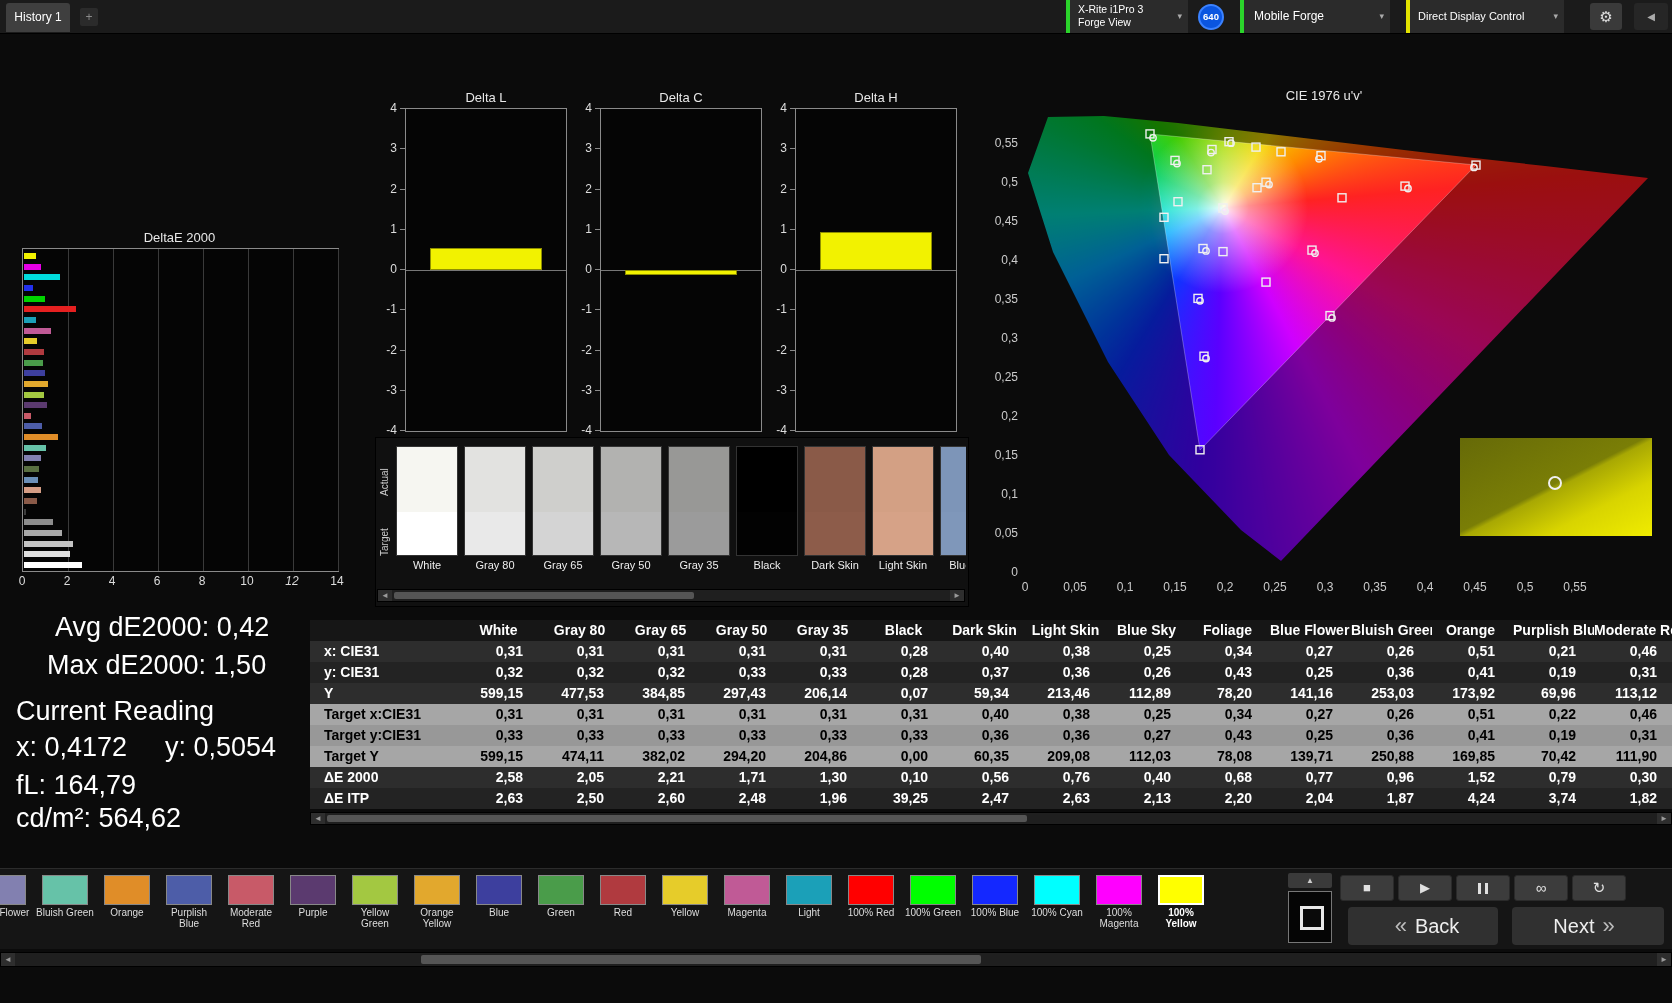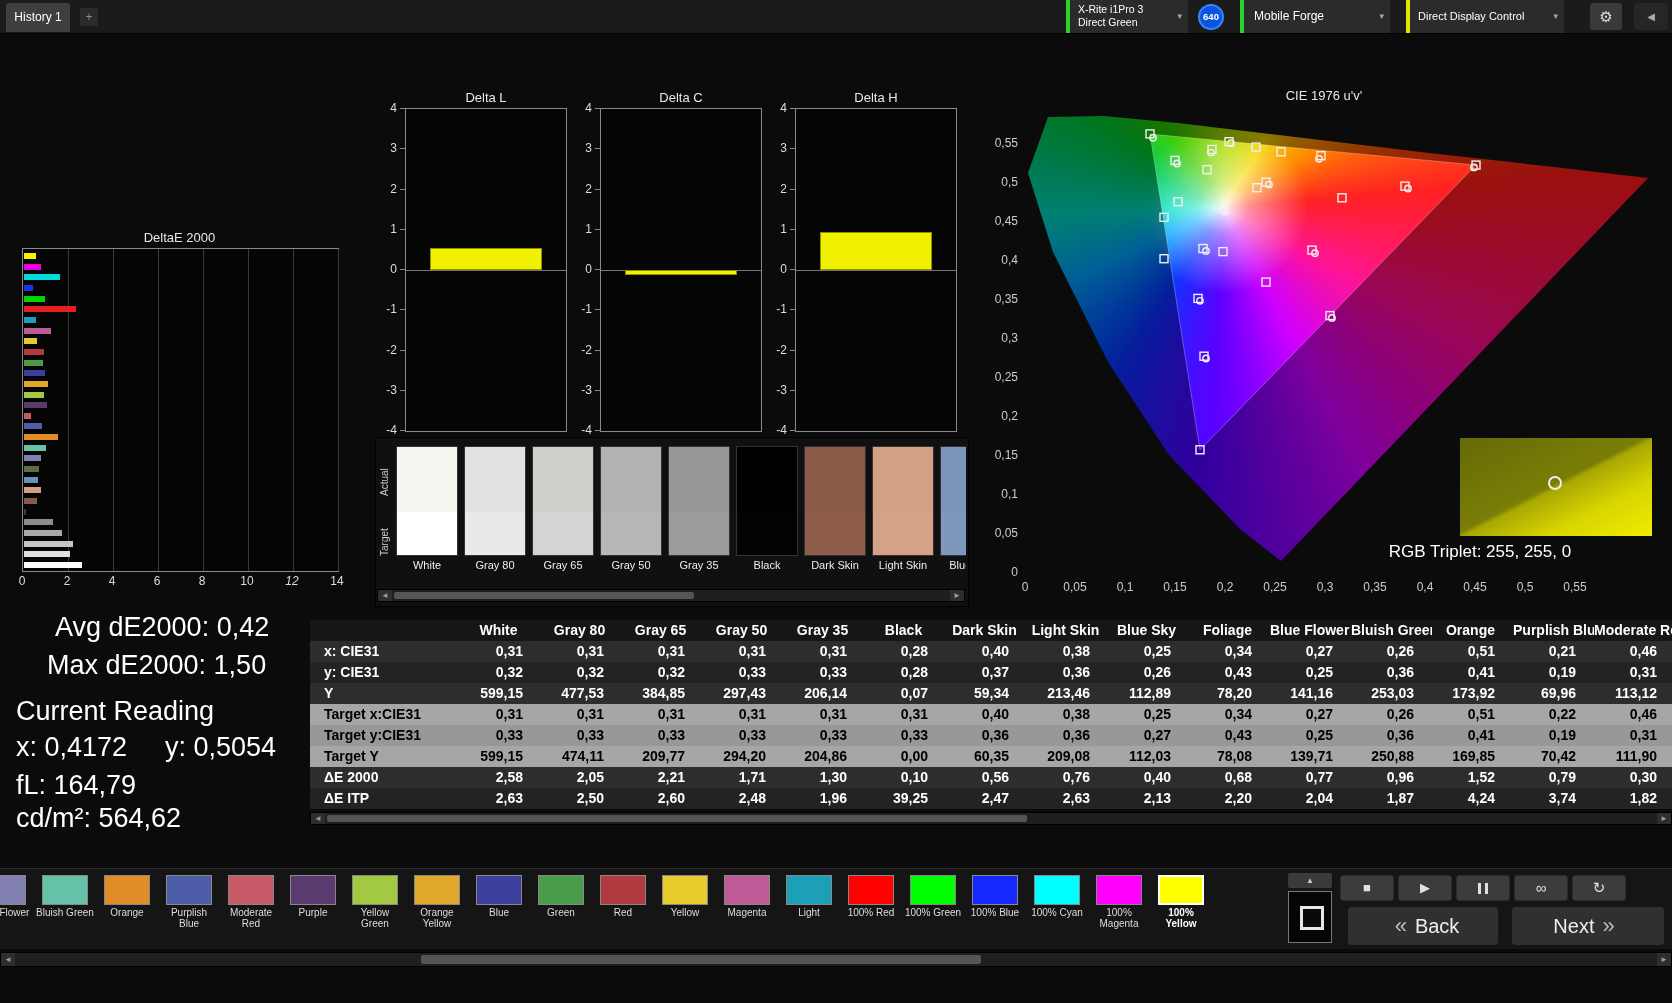--- a/index.html
+++ b/index.html
@@ -136,21 +136,21 @@
 </head>
 <body>
 
 <div id="app">
 
   <div id="topbar">
     <div id="tab-history">History 1</div>
     <div id="add-tab">+</div>
     <div id="dd-meter" class="dd green">
       <div class="l1">X-Rite i1Pro 3</div>
-      <div class="l2">Direct Green</div>
+      <div class="l2">Forge View</div>
       <div class="chev">▾</div>
     </div>
     <div id="badge">640</div>
     <div id="dd-source" class="dd green">
       <div class="l1">Mobile Forge</div>
       <div class="chev">▾</div>
     </div>
     <div id="dd-pattern" class="dd yellow">
       <div class="l1">Direct Display Control</div>
       <div class="chev">▾</div>
@@ -395,21 +395,20 @@
         <circle cx="291.0" cy="104.6" r="3.2" class="mk"></circle>
         <circle cx="337.0" cy="173.2" r="3.2" class="mk"></circle>
         <circle cx="228.0" cy="170.9" r="3.2" class="mk"></circle>
         <circle cx="222.0" cy="220.8" r="3.2" class="mk"></circle>
         <circle cx="228.0" cy="278.5" r="3.2" class="mk"></circle>
         <circle cx="354.0" cy="237.9" r="3.2" class="mk"></circle>
       </svg>
     <div id="cie-patch">
       <div id="cie-patch-marker"></div>
     </div>
-    <div id="cie-rgb">RGB Triplet: 255, 255, 0</div>
   <div class="cie-xt" style="left: 32px;">0</div>
       <div class="cie-xt" style="left: 82px;">0,05</div>
       <div class="cie-xt" style="left: 132px;">0,1</div>
       <div class="cie-xt" style="left: 182px;">0,15</div>
       <div class="cie-xt" style="left: 232px;">0,2</div>
       <div class="cie-xt" style="left: 282px;">0,25</div>
       <div class="cie-xt" style="left: 332px;">0,3</div>
       <div class="cie-xt" style="left: 382px;">0,35</div>
       <div class="cie-xt" style="left: 432px;">0,4</div>
       <div class="cie-xt" style="left: 482px;">0,45</div>
@@ -535,21 +534,21 @@
         <div class="tcell">0,25</div>
         <div class="tcell">0,36</div>
         <div class="tcell">0,41</div>
         <div class="tcell">0,19</div>
         <div class="tcell">0,31</div>
       </div>
       <div class="trow light-a">
         <div class="tlabel">Target Y</div>
         <div class="tcell">599,15</div>
         <div class="tcell">474,11</div>
-        <div class="tcell">209,77</div>
+        <div class="tcell">382,02</div>
         <div class="tcell">294,20</div>
         <div class="tcell">204,86</div>
         <div class="tcell">0,00</div>
         <div class="tcell">60,35</div>
         <div class="tcell">209,08</div>
         <div class="tcell">112,03</div>
         <div class="tcell">78,08</div>
         <div class="tcell">139,71</div>
         <div class="tcell">250,88</div>
         <div class="tcell">169,85</div>

